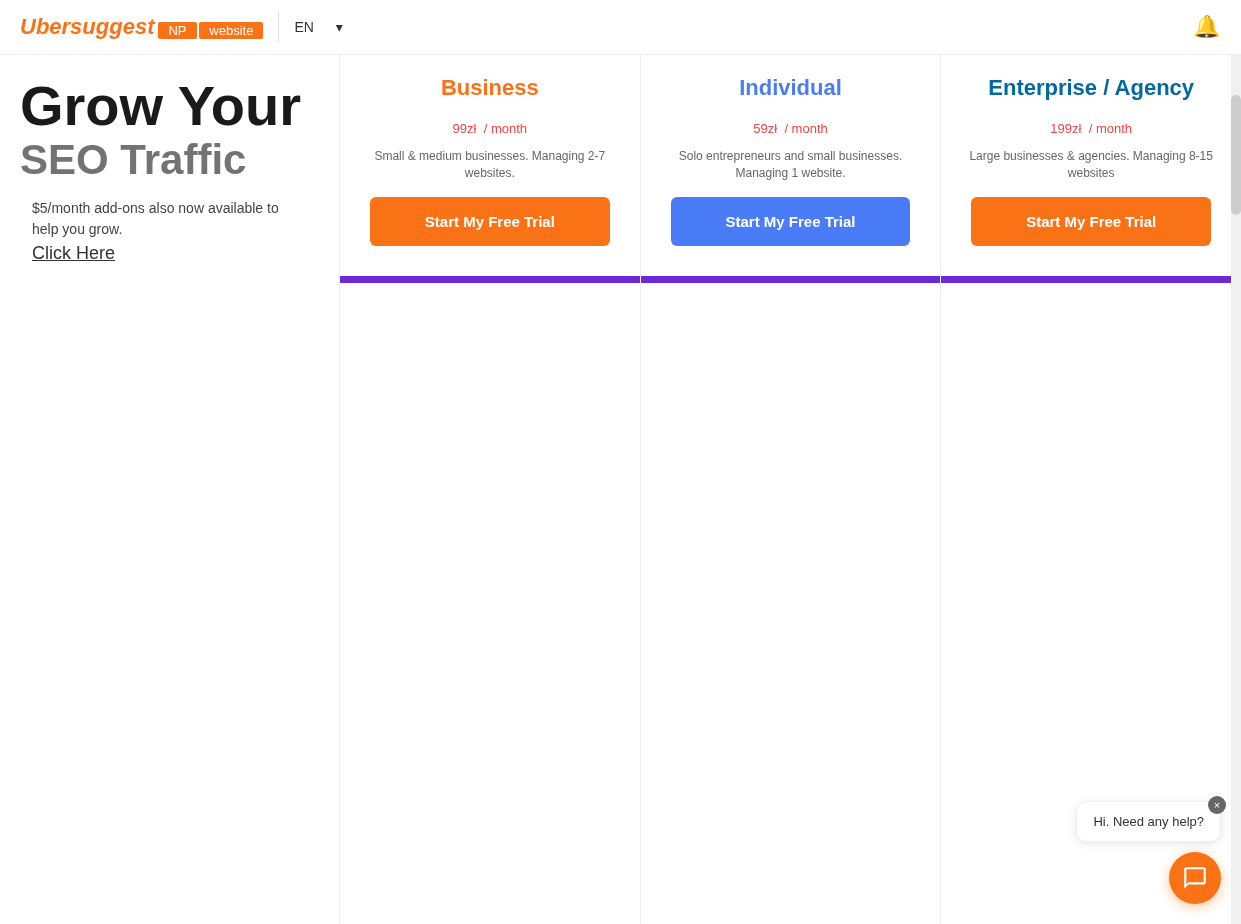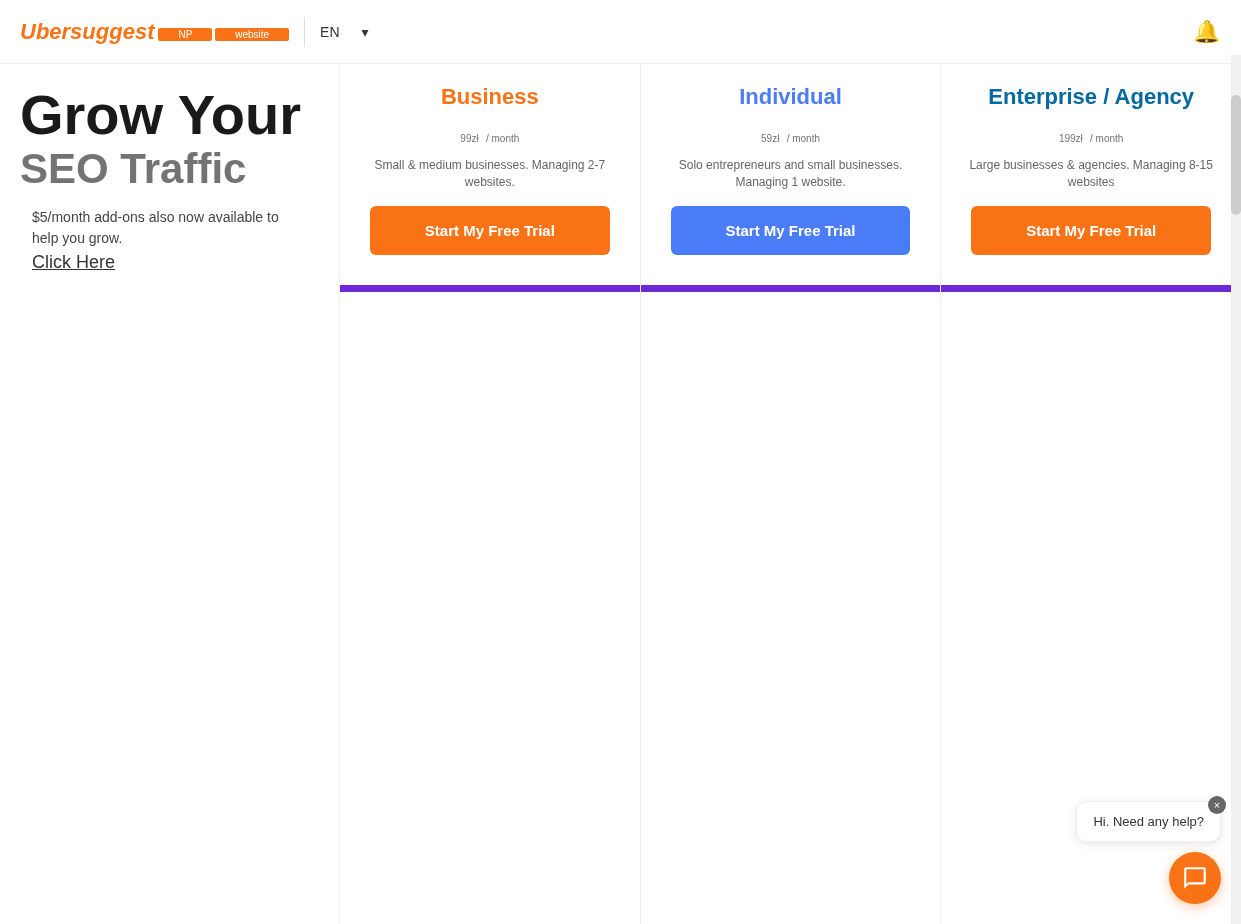--- a/index.html
+++ b/index.html
@@ -4,44 +4,44 @@
   <style>
     * { box-sizing: border-box; margin: 0; padding: 0; }
     body { font-family: -apple-system, BlinkMacSystemFont, 'Segoe UI', sans-serif; background: #fff; color: #333; overflow-x: hidden; }
 
     
     .header {
       display: flex;
       align-items: center;
       padding: 10px 20px;
       border-bottom: 1px solid #eee;
-      height: 64px;
+      height: 55px;
     }
     .logo-area {
       display: flex;
       align-items: center;
     }
     .logo-text {
       font-size: 22px;
       font-weight: 700;
       color: #f97316;
       font-style: italic;
     }
     .logo-sub {
       font-size: 10px;
       color: #666;
       margin-left: 4px;
       margin-top: 6px;
     }
     .logo-sub span {
       background: #f97316;
       color: #fff;
-      padding: 1px 20px;
+      padding: 1px 10px;
       border-radius: 2px;
-      font-size: 10px;
+      font-size: 13px;
     }
     .header-divider {
       width: 1px;
       height: 30px;
       background: #ddd;
       margin: 0 15px;
     }
     .lang-selector {
       display: flex;
       align-items: center;
@@ -118,21 +118,21 @@
     }
     .plan-name-business { color: #f97316; font-size: 22px; font-weight: 700; }
     .plan-name-individual { color: #4a7cf7; font-size: 22px; font-weight: 700; }
     .plan-name-enterprise { color: #0369a1; font-size: 22px; font-weight: 700; }
     .plan-price {
       font-size: 26px;
       font-weight: 700;
       color: #1a1a1a;
       margin-top: 8px;
     }
-    .plan-price span { font-size: 10px; font-weight: 400; color: #737373; }
+    .plan-price span { font-size: 13px; font-weight: 400; color: #ef4444; }
     .plan-desc {
       font-size: 12px;
       color: #666;
       margin-top: 8px;
       line-height: 1.4;
     }
     .btn-orange {
       display: block;
       width: calc(100% - 30px);
       margin: 15px 15px 15px;

